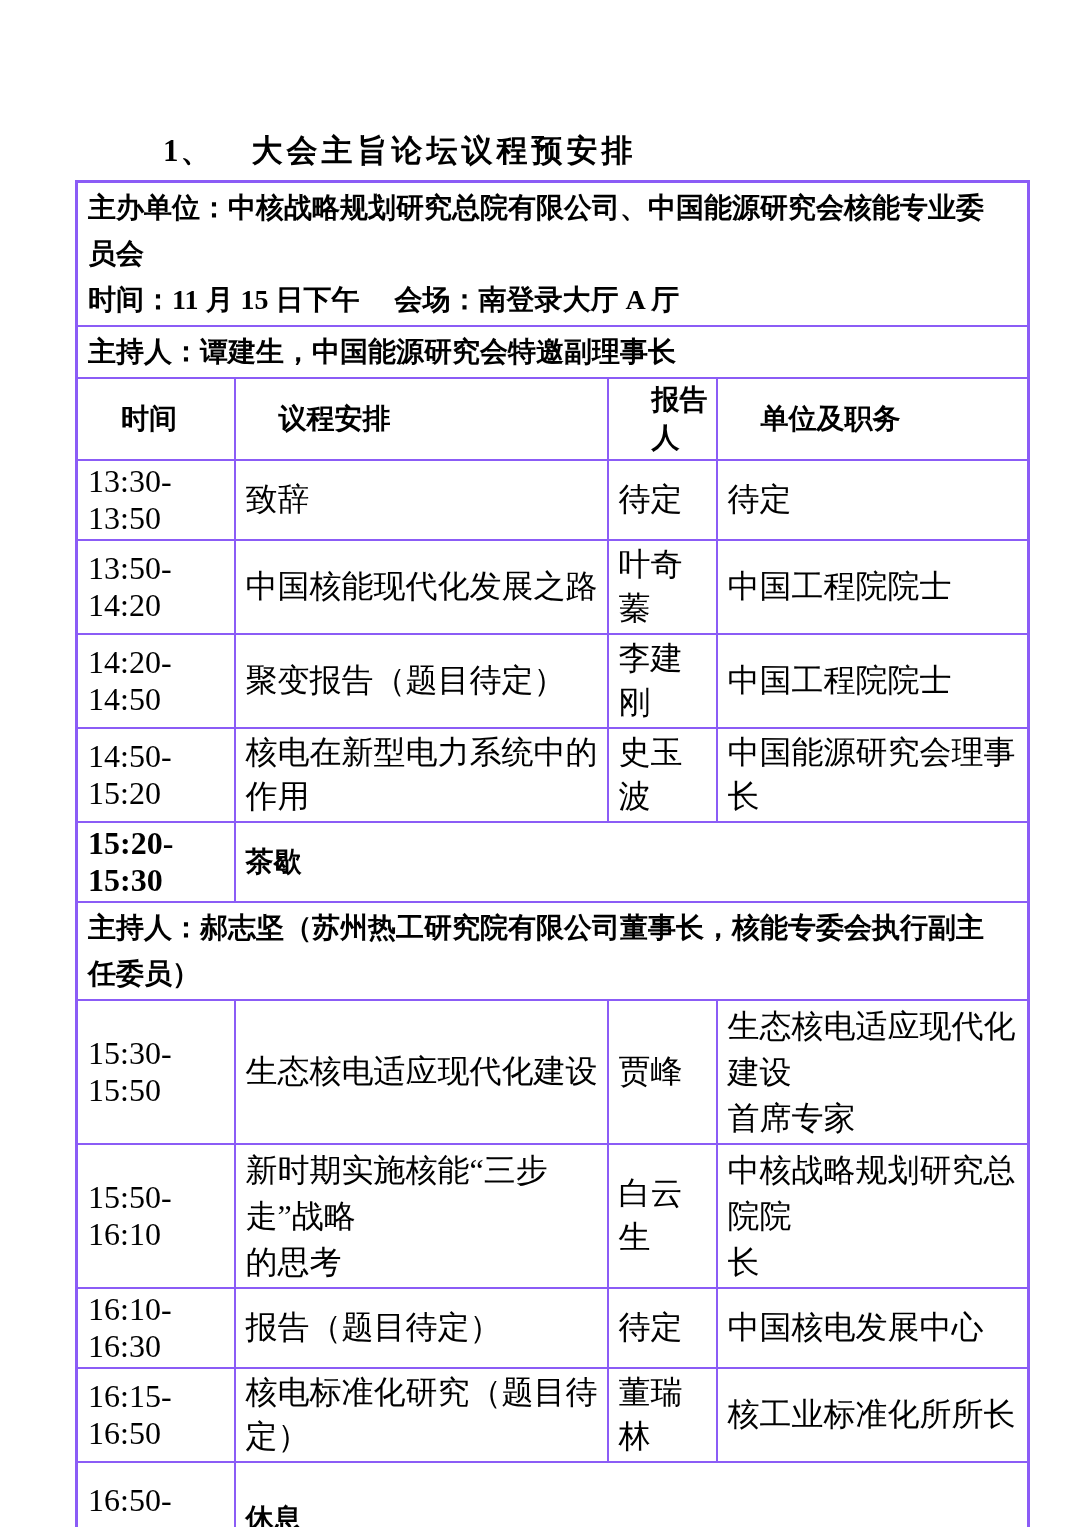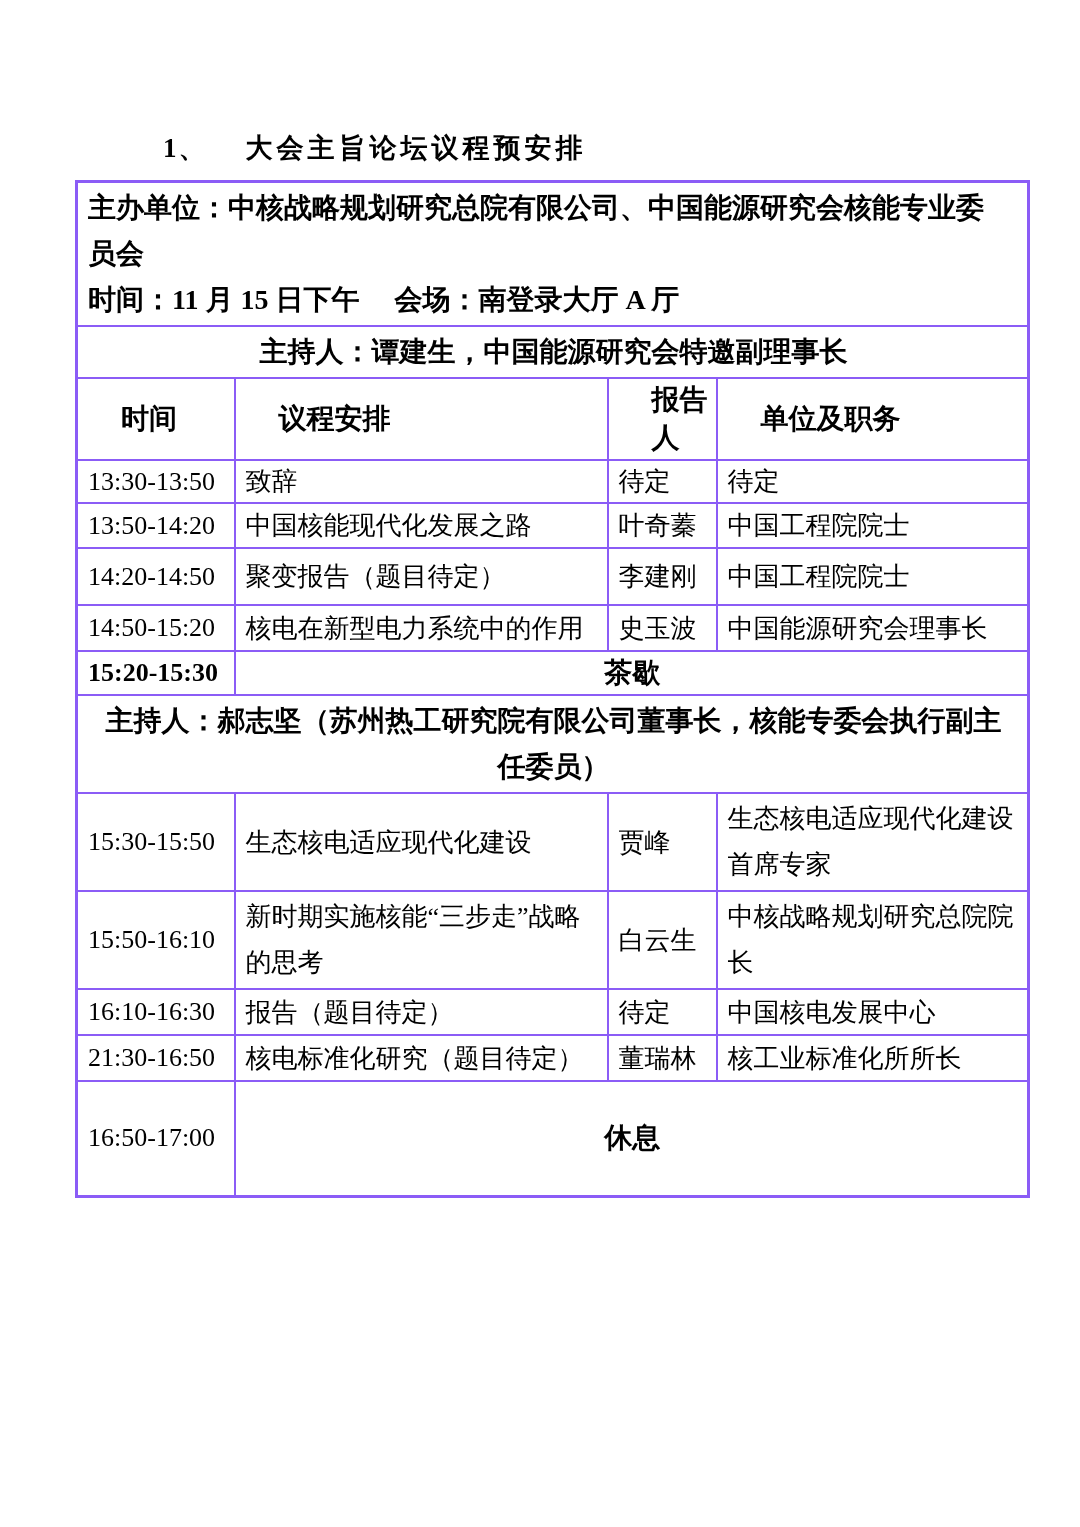--- a/index.html
+++ b/index.html
@@ -16,21 +16,21 @@
     position: absolute;
     top: 0; left: 0;
     width: 1080px;
     height: 1527px;
     background: #ffffff;
   }
   .doc-heading {
     position: absolute;
     left: 163px;
     top: 130px;
-    font-size: 27px;
+    font-size: 31px;
     font-weight: 700;
     white-space: nowrap;
   }
   .doc-heading .num {
     display: inline-block;
     margin-right: 38px;
     letter-spacing: 2px;
   }
   .doc-heading .txt {
     letter-spacing: 4px;
@@ -43,28 +43,28 @@
     border-collapse: collapse;
     table-layout: fixed;
   }
   table.agenda, table.agenda td, table.agenda th {
     border: 2px solid #8b5cf6;
   }
   table.agenda { border-width: 3px; }
   td, th {
     padding: 2px 8px 2px 10px;
     vertical-align: middle;
-    font-size: 26px;
+    font-size: 32px;
     font-weight: 400;
     text-align: left;
     overflow: hidden;
   }
   .bold { font-weight: 700; }
   .big  { font-size: 28px; }
-  .center { text-align: center; margin-left: 39px; }
+  .center { text-align: left; margin-left: 39px; }
   .prewrap { white-space: pre-line; line-height: 46px; }
   th { font-size: 28px; font-weight: 700; padding-left: 43px; }
 </style>
 </head>
 <body>
 
 <div class="page">
 
   <div class="doc-heading">
     <span class="num">1、</span><span class="txt">大会主旨论坛议程预安排</span>
@@ -146,21 +146,21 @@
       <td class="prewrap">中核战略规划研究总院院
 长</td>
     </tr>
     <tr style="height:46px">
       <td>16:10-16:30</td>
       <td>报告（题目待定）</td>
       <td>待定</td>
       <td>中国核电发展中心</td>
     </tr>
     <tr style="height:46px">
-      <td>21:30-16:50</td>
+      <td>16:15-16:50</td>
       <td>核电标准化研究（题目待定）</td>
       <td>董瑞林</td>
       <td>核工业标准化所所长</td>
     </tr>
 
     <tr style="height:115px">
       <td>16:50-17:00</td>
       <td colspan="3" class="bold big center">休息</td>
     </tr>
 

